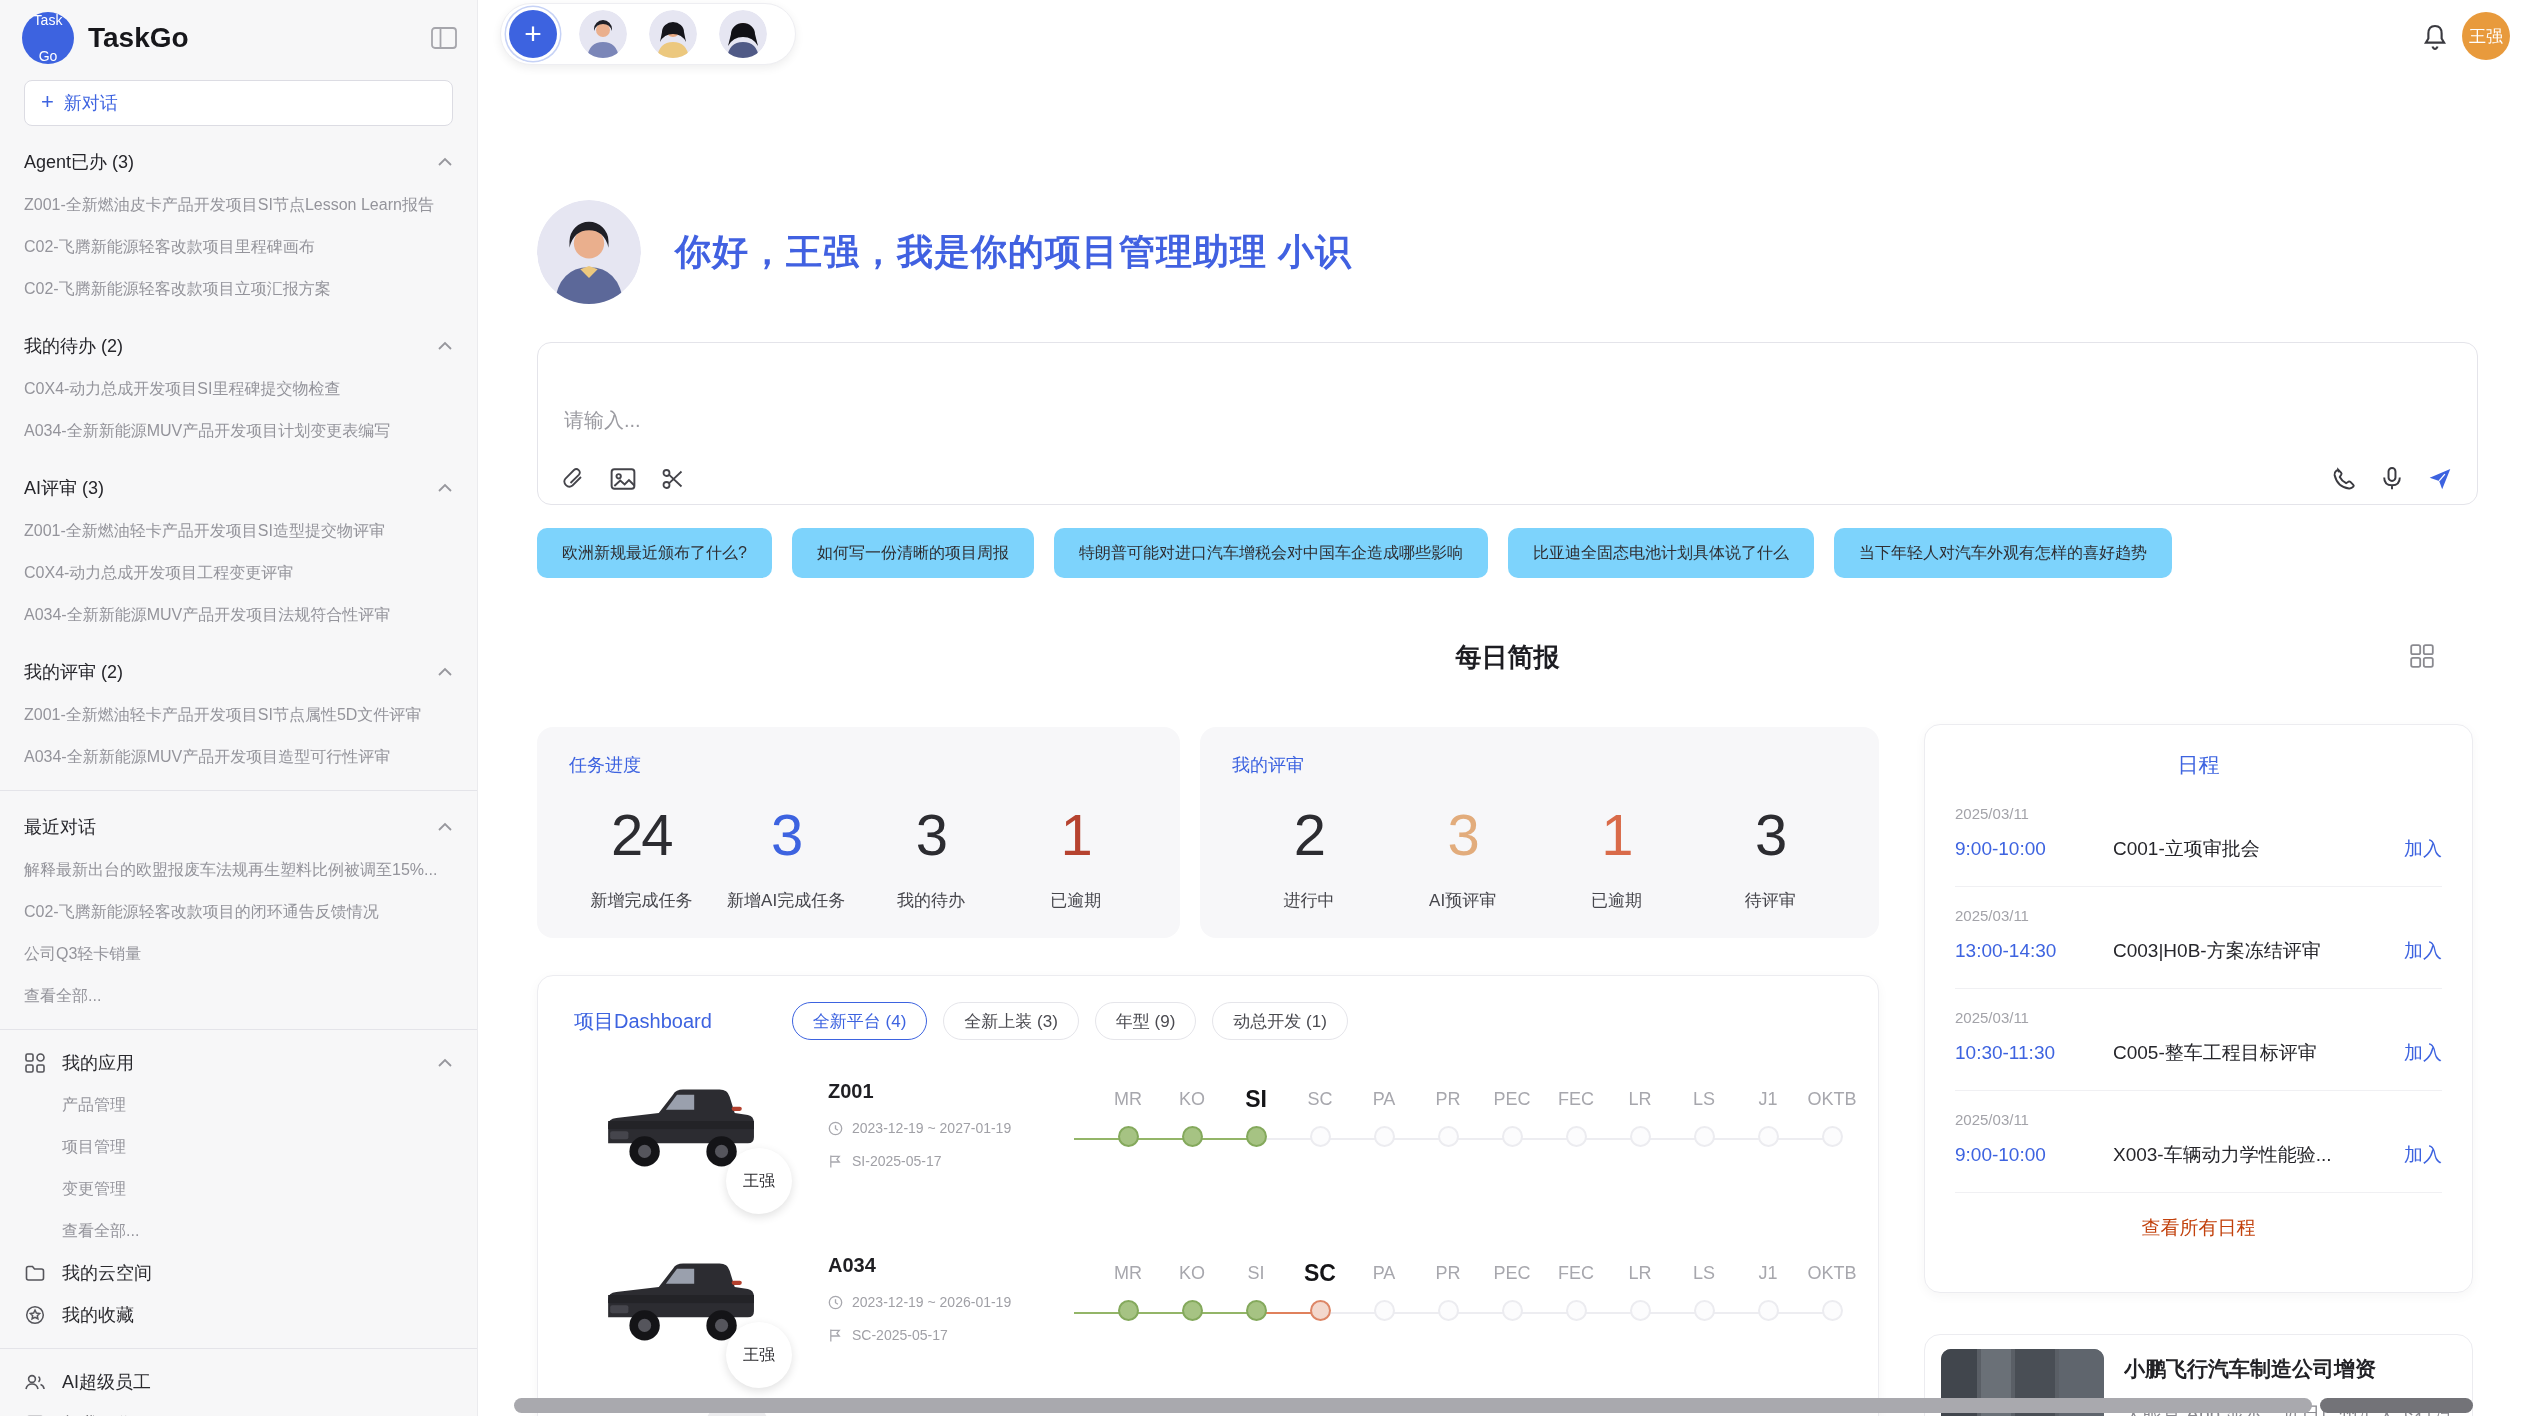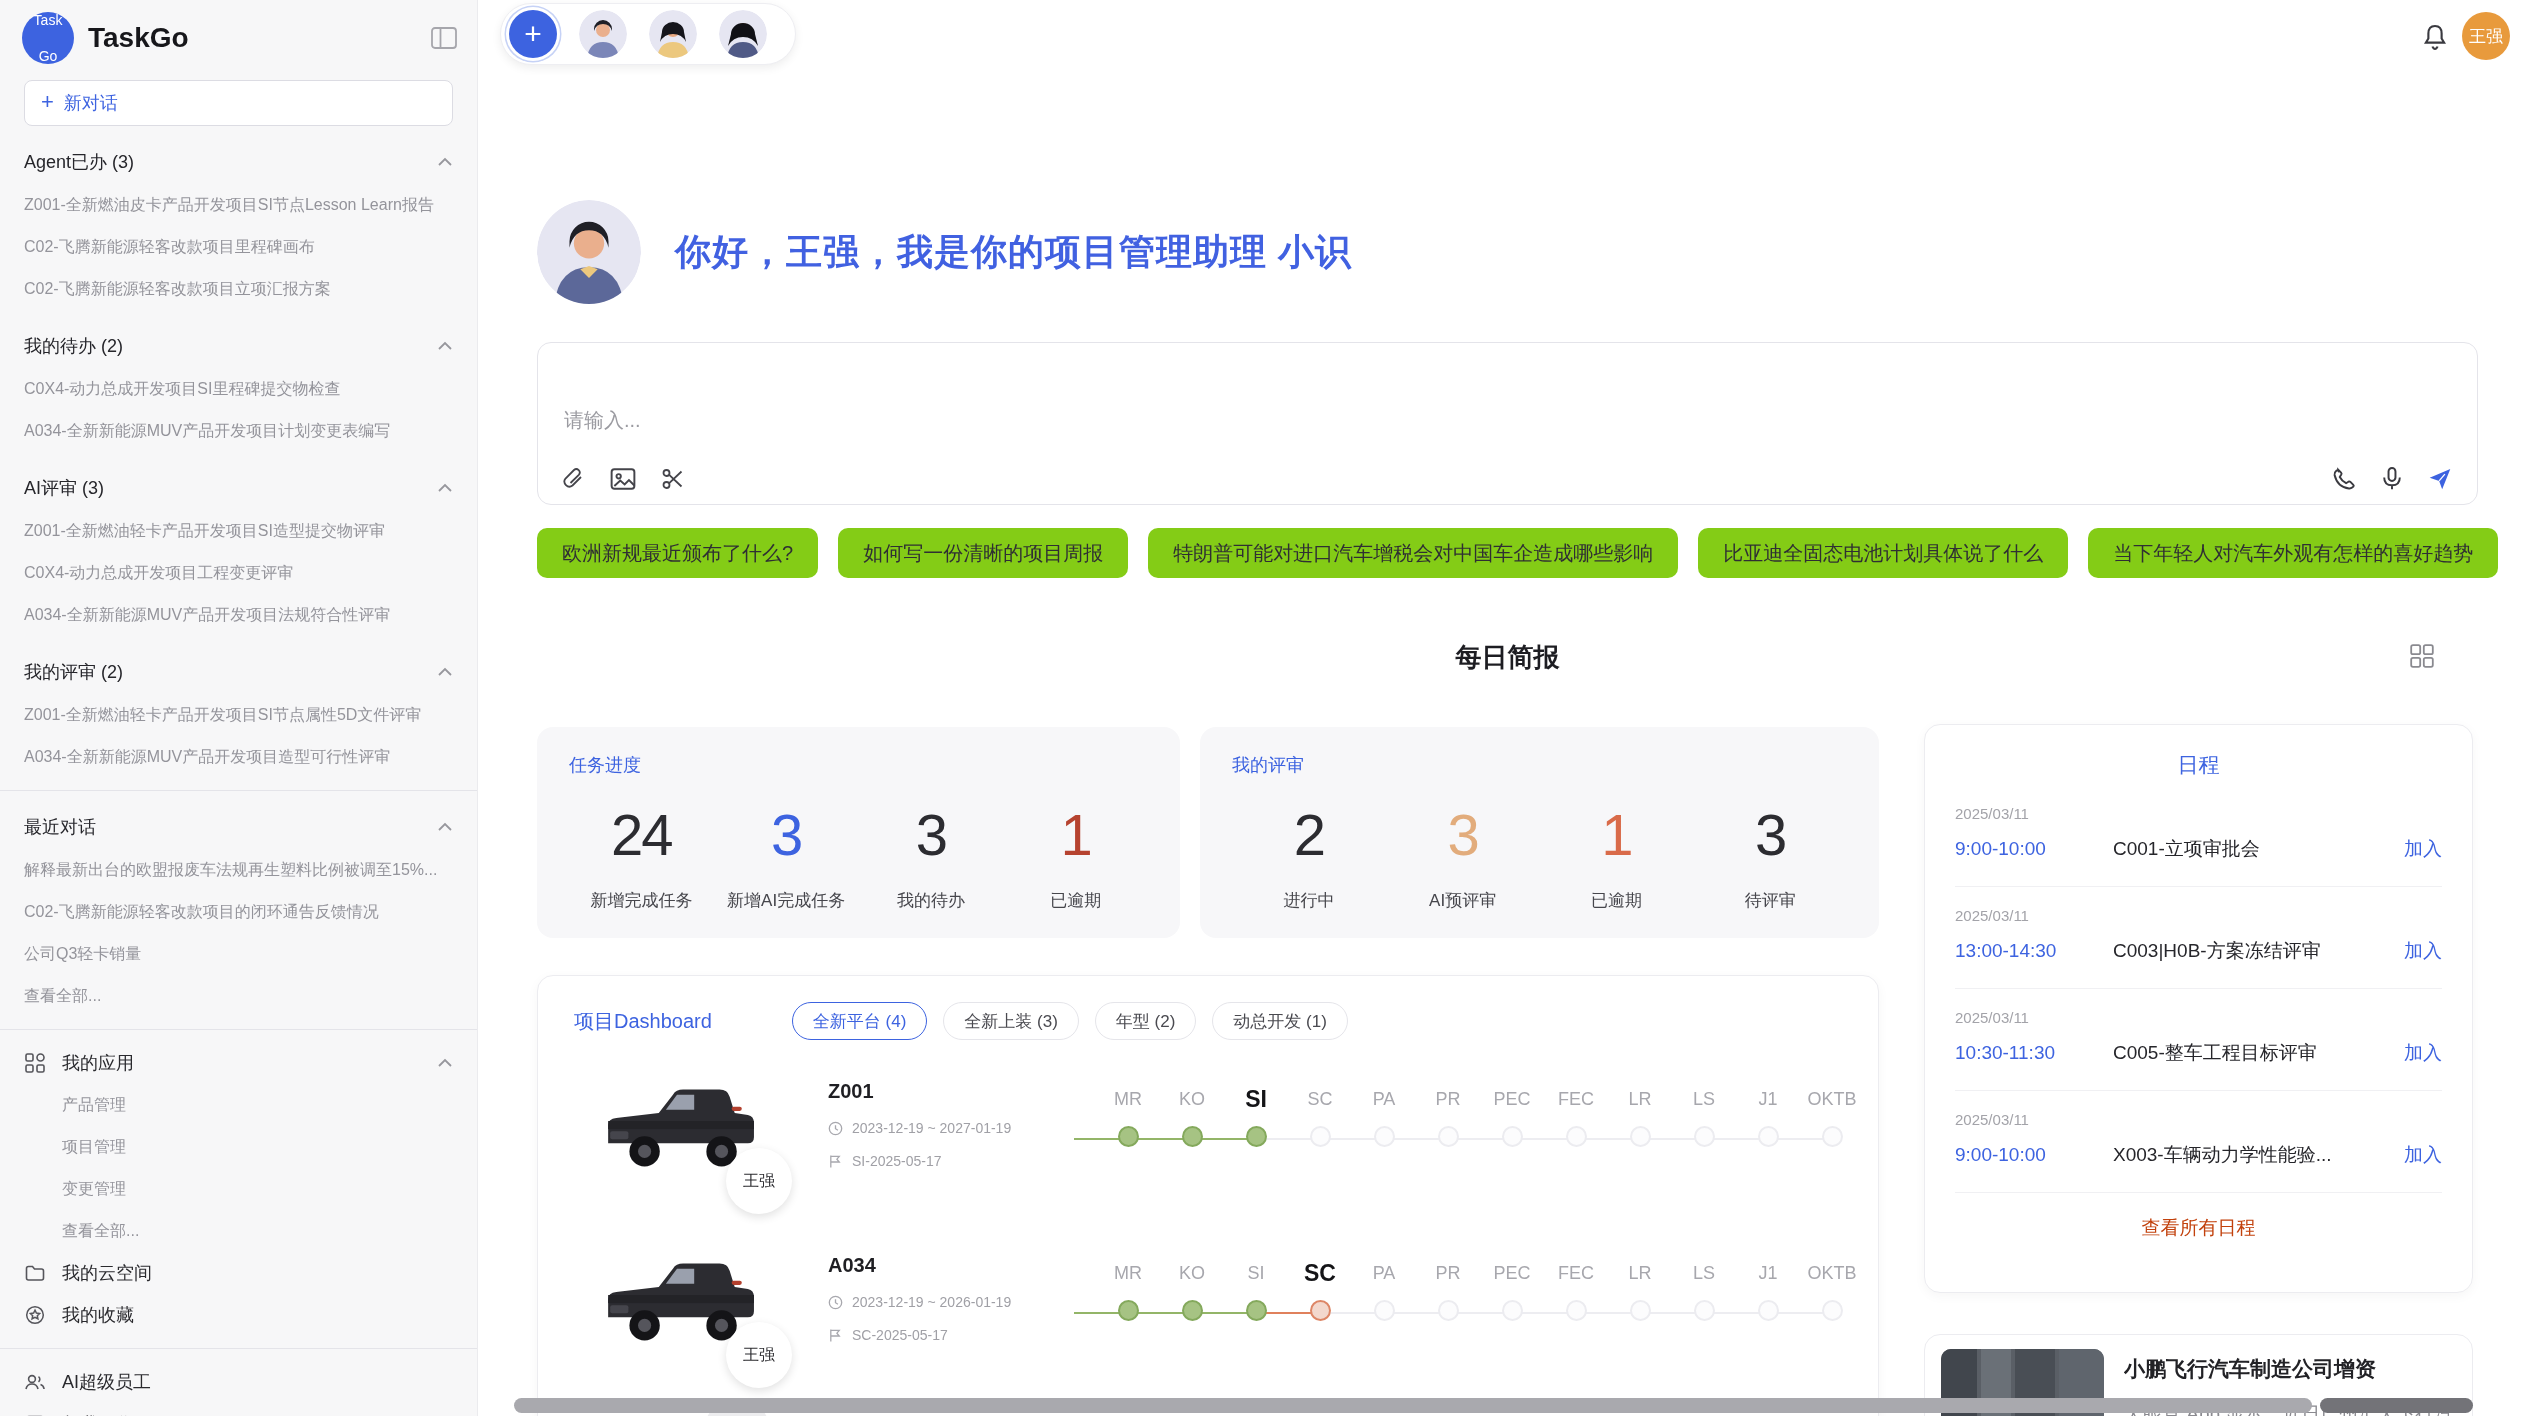--- a/index.html
+++ b/index.html
@@ -54,22 +54,22 @@
   .composer { position:absolute; left:537px; top:342px; width:1941px; height:163px;
               border:1px solid #e4e4ea; border-radius:14px; background:#fff; }
   .composer-input { position:absolute; left:26px; top:66px; width:1200px; border:none; outline:none;
                     font-size:20px; color:#333; font-family:"Liberation Sans",sans-serif; }
   .composer-input::placeholder { color:#9b9ba1; }
   .c-icons-l { position:absolute; left:22px; bottom:12px; display:flex; gap:24px; }
   .c-icons-r { position:absolute; right:24px; bottom:12px; display:flex; gap:22px; align-items:center; }
   .c-ic { width:26px; height:26px; display:flex; align-items:center; justify-content:center; cursor:pointer; }
 
   .chips { position:absolute; left:537px; top:528px; display:flex; gap:20px; }
-  .chip { height:50px; padding:0 25px; background:#84cc16; border-radius:10px; display:flex;
-          align-items:center; font-size:20px; color:#2f2f33; white-space:nowrap; cursor:pointer; }
+  .chip { height:50px; padding:0 25px; background:#7dd3fc; border-radius:10px; display:flex;
+          align-items:center; font-size:16px; color:#2f2f33; white-space:nowrap; cursor:pointer; }
 
   
   .brief-row { position:absolute; left:537px; top:640px; width:1941px; text-align:center; }
   .brief-title { font-size:26px; font-weight:bold; color:#1d1d22; }
   .brief-grid { position:absolute; right:44px; top:4px; cursor:pointer; }
 
   .stats { position:absolute; left:537px; top:727px; display:flex; gap:20px; }
   .stat-card { height:211px; border-radius:16px; background:#f7f7f9; padding:26px 32px 0; }
   .stat-card.c1 { width:643px; } .stat-card.c2 { width:679px; }
   .stat-title { font-size:18px; color:#3d63e0; }
@@ -441,21 +441,21 @@
       </div>
     </div>
   </div>
 
   <div class="dashboard">
     <div class="dash-head">
       <span class="dash-title">项目Dashboard</span>
       <div class="tabs">
         <div class="tab active">全新平台 (4)</div>
         <div class="tab">全新上装 (3)</div>
-        <div class="tab">年型 (2)</div>
+        <div class="tab">年型 (9)</div>
         <div class="tab">动总开发 (1)</div>
       </div>
     </div>
 
     <div class="proj">
       <div class="truck-wrap">
         <svg width="162" height="122" viewBox="0 0 160 120">
           <path d="M12 82 V64 q0-6 8-7 l42-5 14-18 q3-5 10-5 h36 q8 0 10 7 l5 16 13 2 q6 1 6 8 v14 q0 6-6 6 h-10" fill="#2c2c31"></path>
           <path d="M80 34 l-11 15 h28 v-15 z" fill="#9aa0ad"></path>
           <rect x="12" y="60" width="144" height="8" fill="#232327"></rect>

